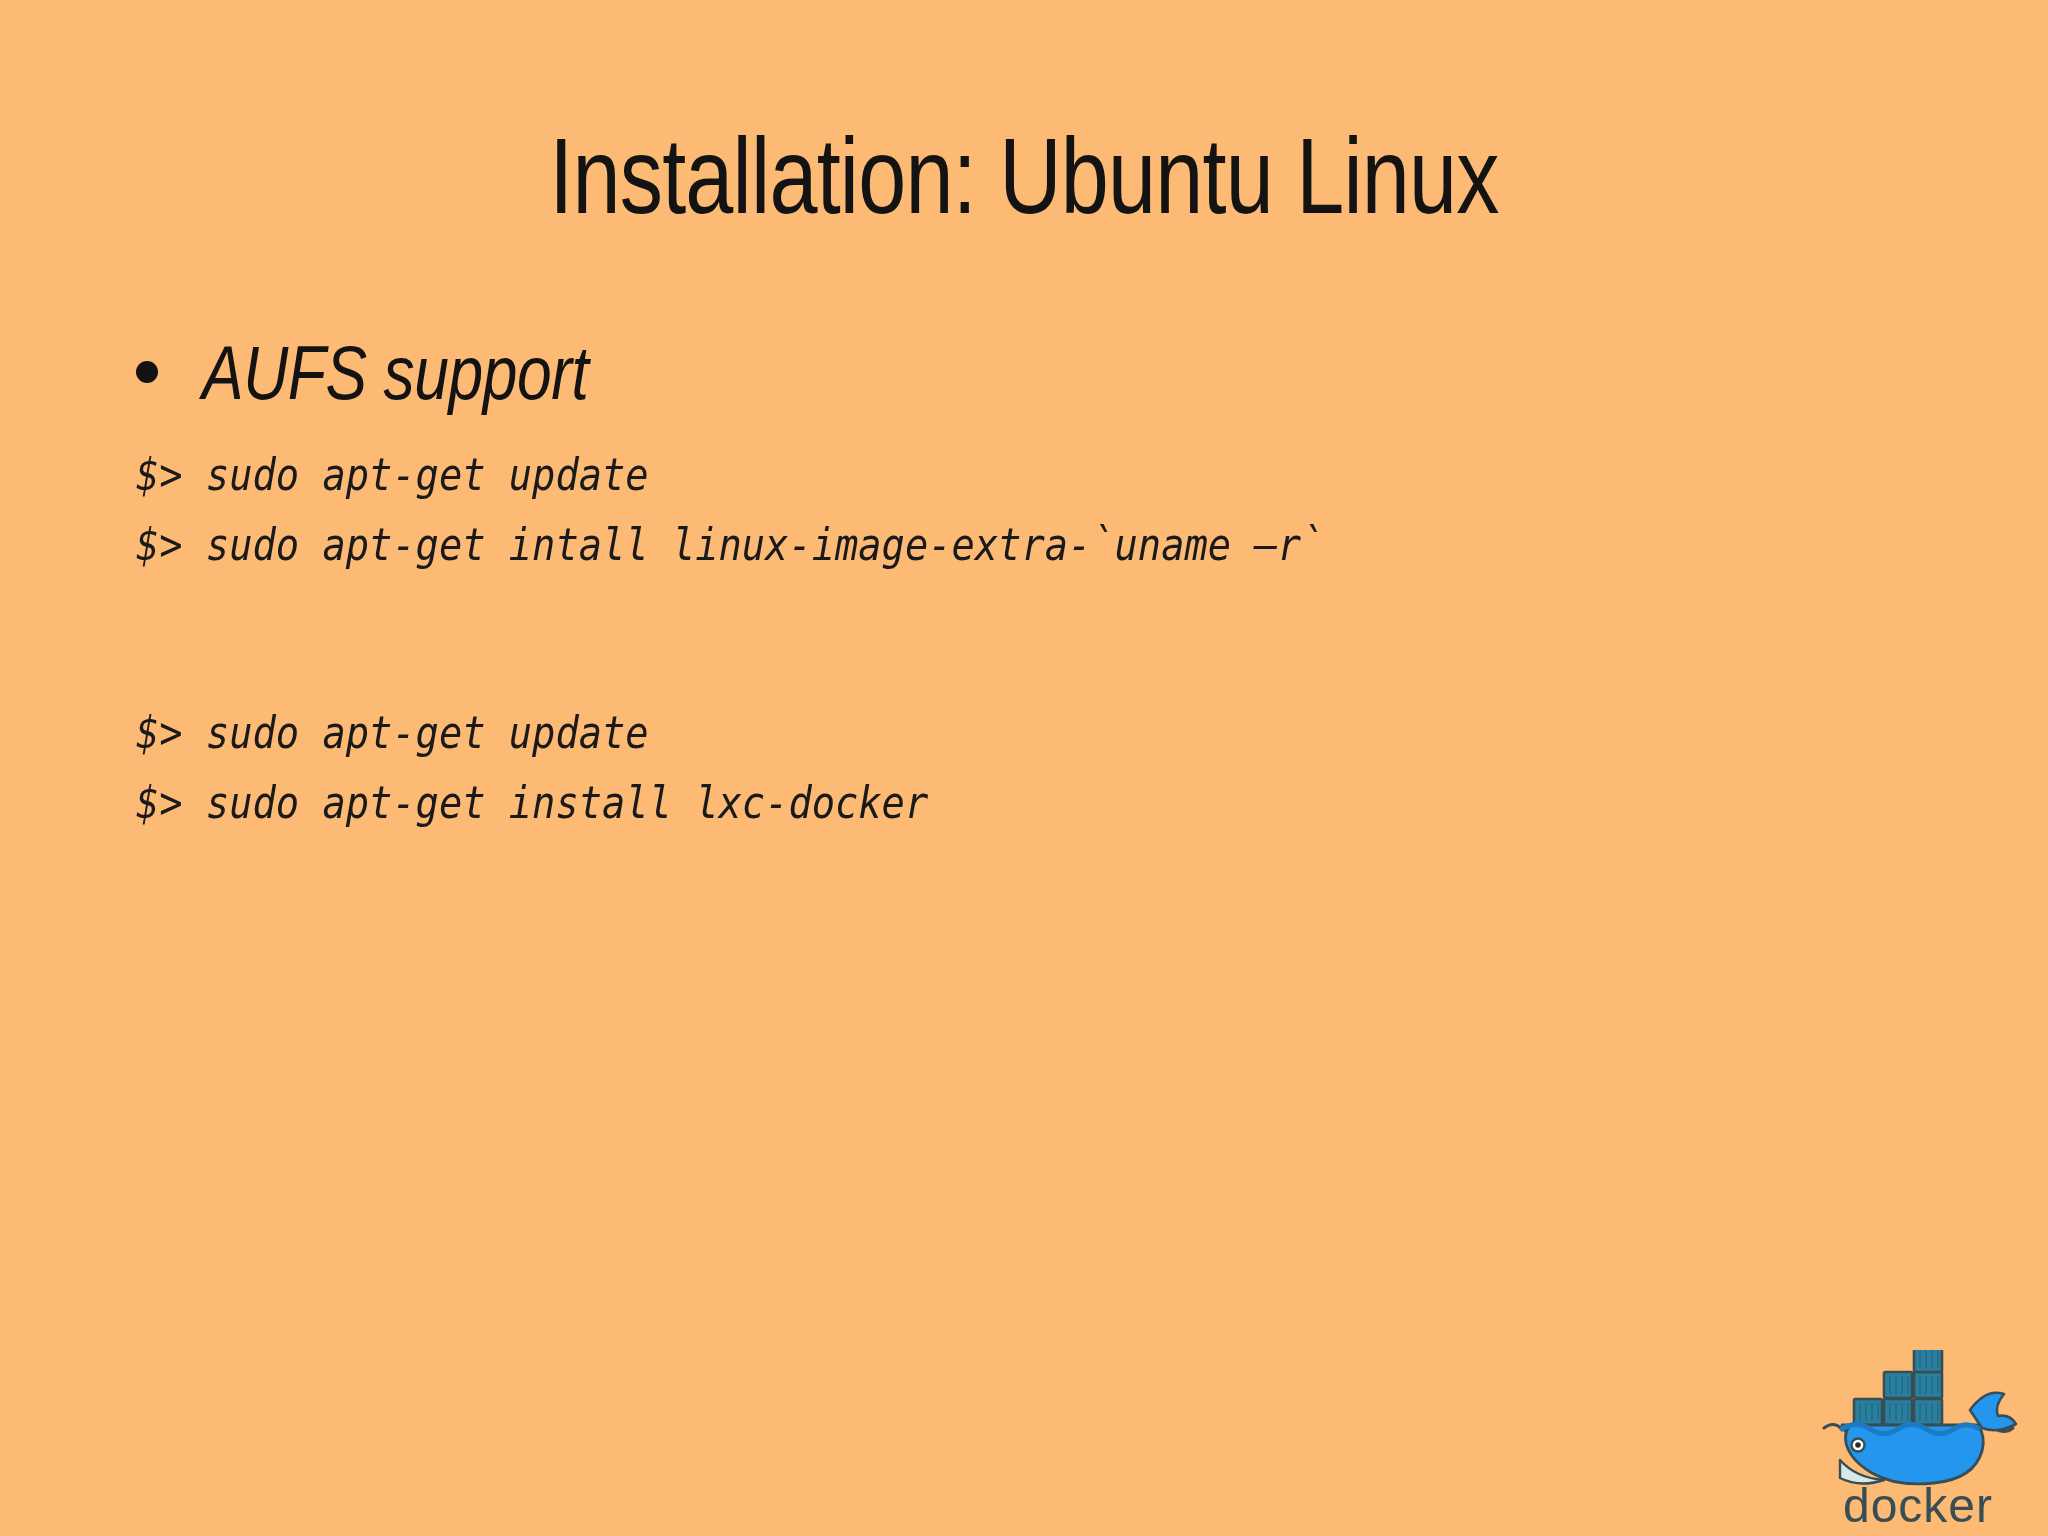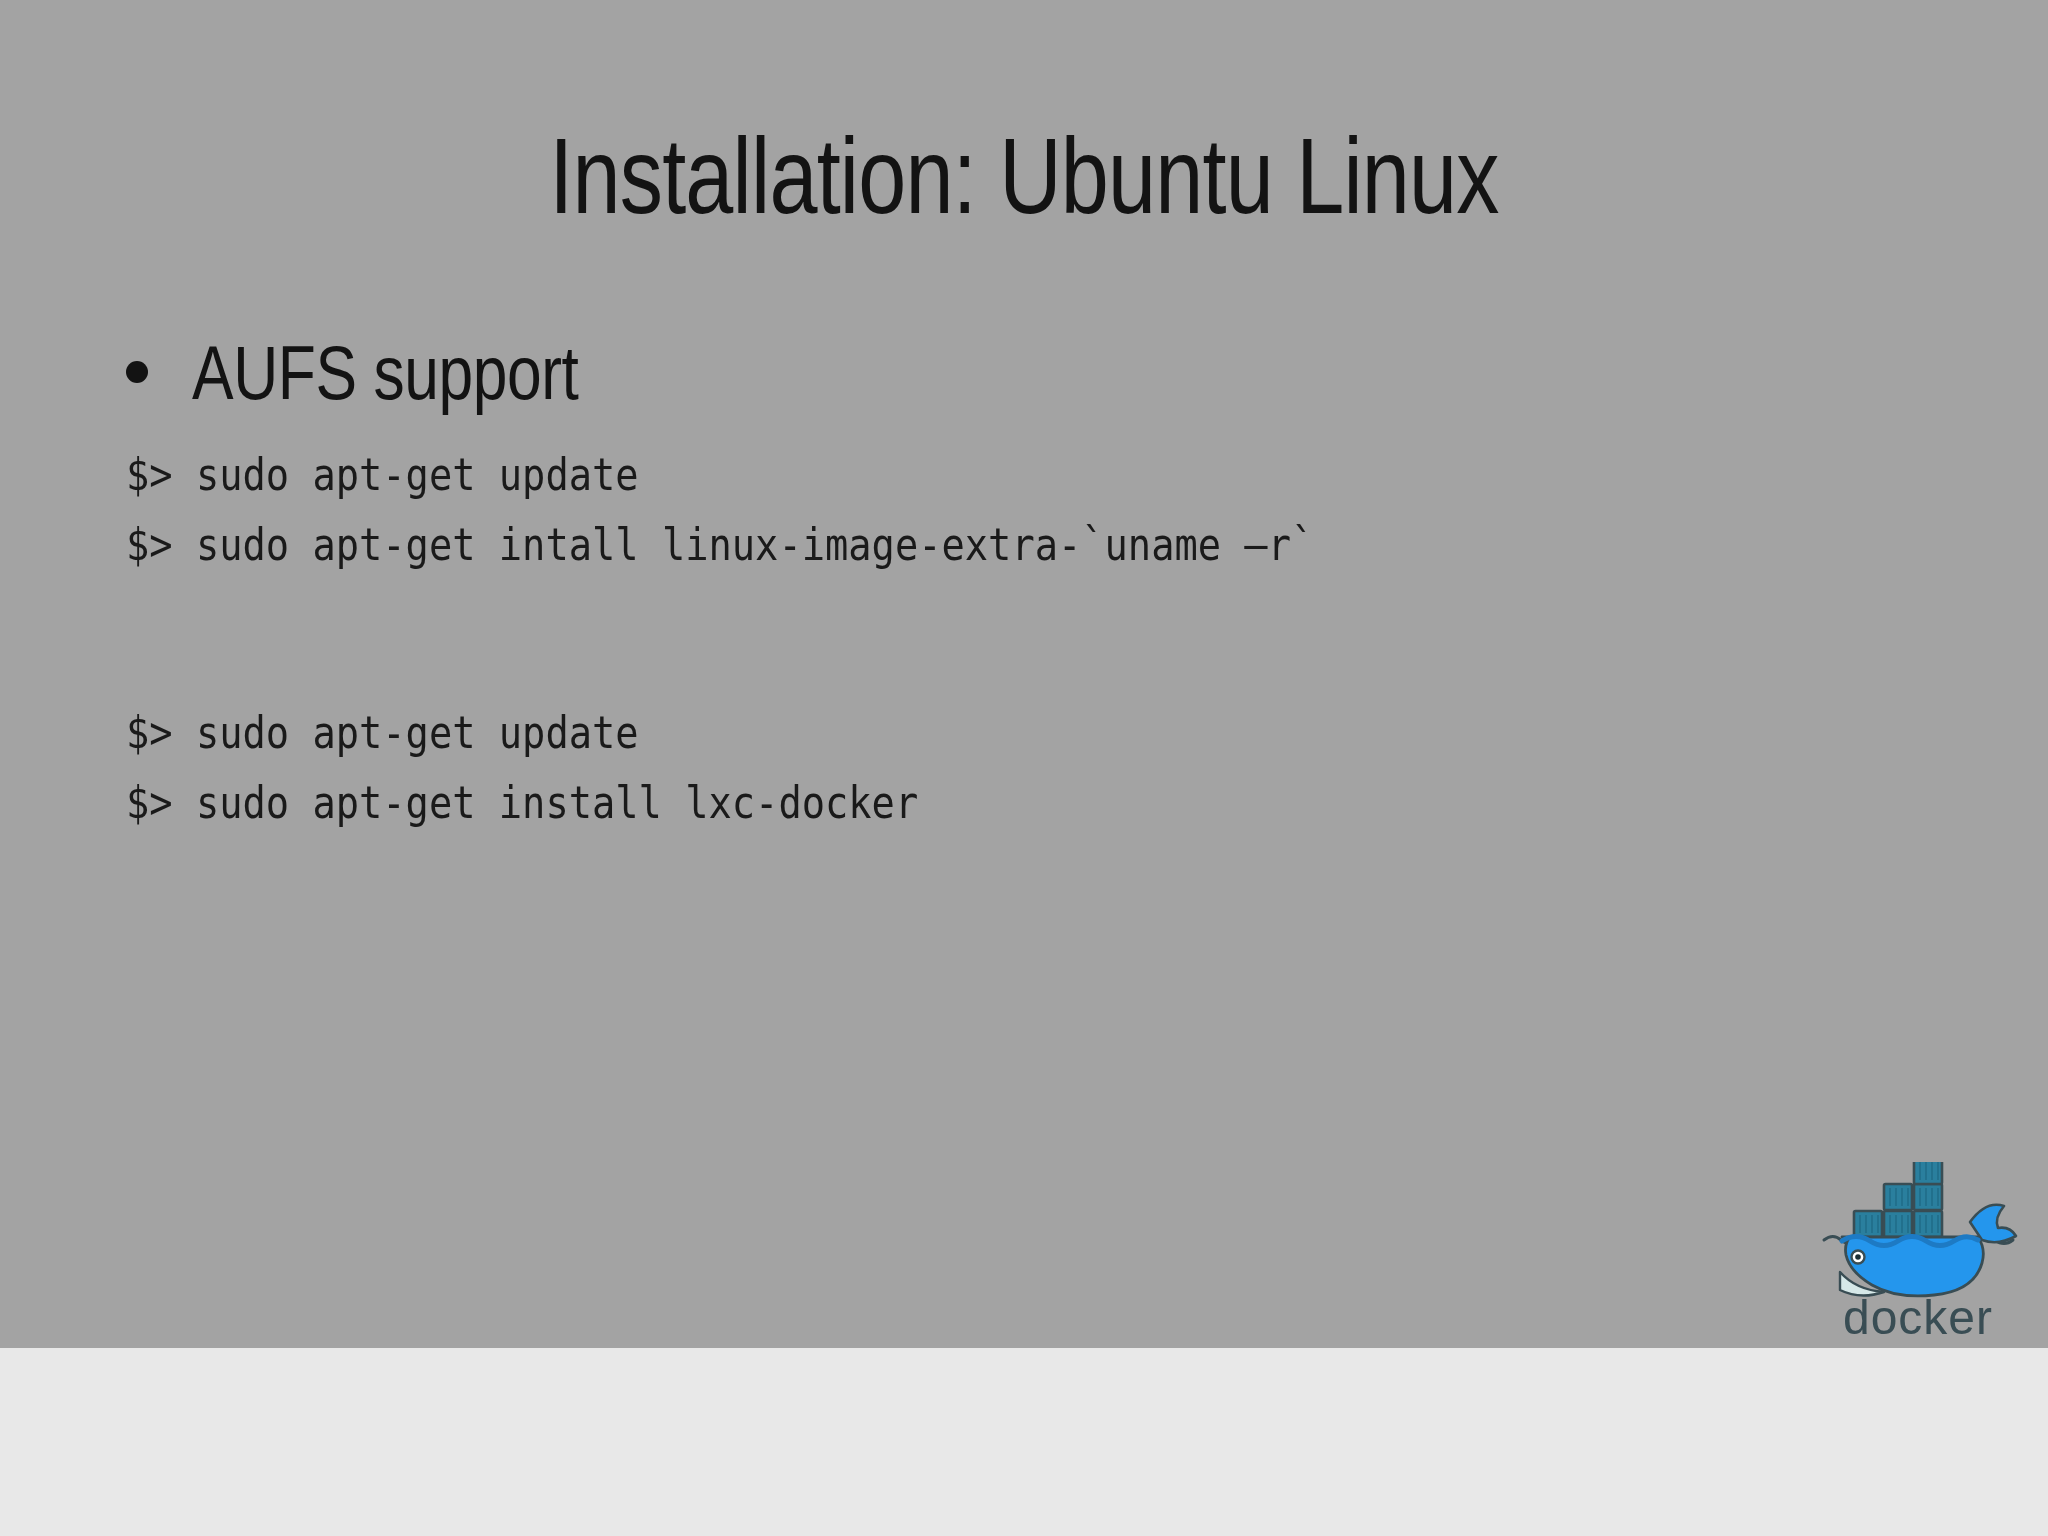--- a/index.html
+++ b/index.html
@@ -11,22 +11,22 @@
     height: 1536px;
     background: #e8e8e8;
     font-family: "Liberation Sans", sans-serif;
     color: #1a1a1a;
     overflow: hidden;
   }
 
   .slide {
     position: relative;
     width: 2048px;
-    height: 1348px;
-    background: #a3a3a3;
+    height: 1536px;
+    background: #fdba74;
     box-sizing: border-box;
   }
 
   
   .slide-title {
     position: absolute;
     top: 118px;
     left: 0;
     width: 2048px;
     text-align: center;
@@ -38,22 +38,23 @@
     color: #131313;
     transform: scaleX(0.80);
     transform-origin: 50% 50%;
     white-space: nowrap;
   }
 
   
   .body-block {
     position: absolute;
     top: 330px;
-    left: 126px;
+    left: 136px;
     width: 1900px;
+    font-style: italic;
   }
 
   .section {
     position: relative;
   }
   .section.sec-aufs   { margin-top: 0px; }
   .section.sec-repo   { margin-top: 118px; }
   .section.sec-install{ margin-top: 90px; }
 
   

